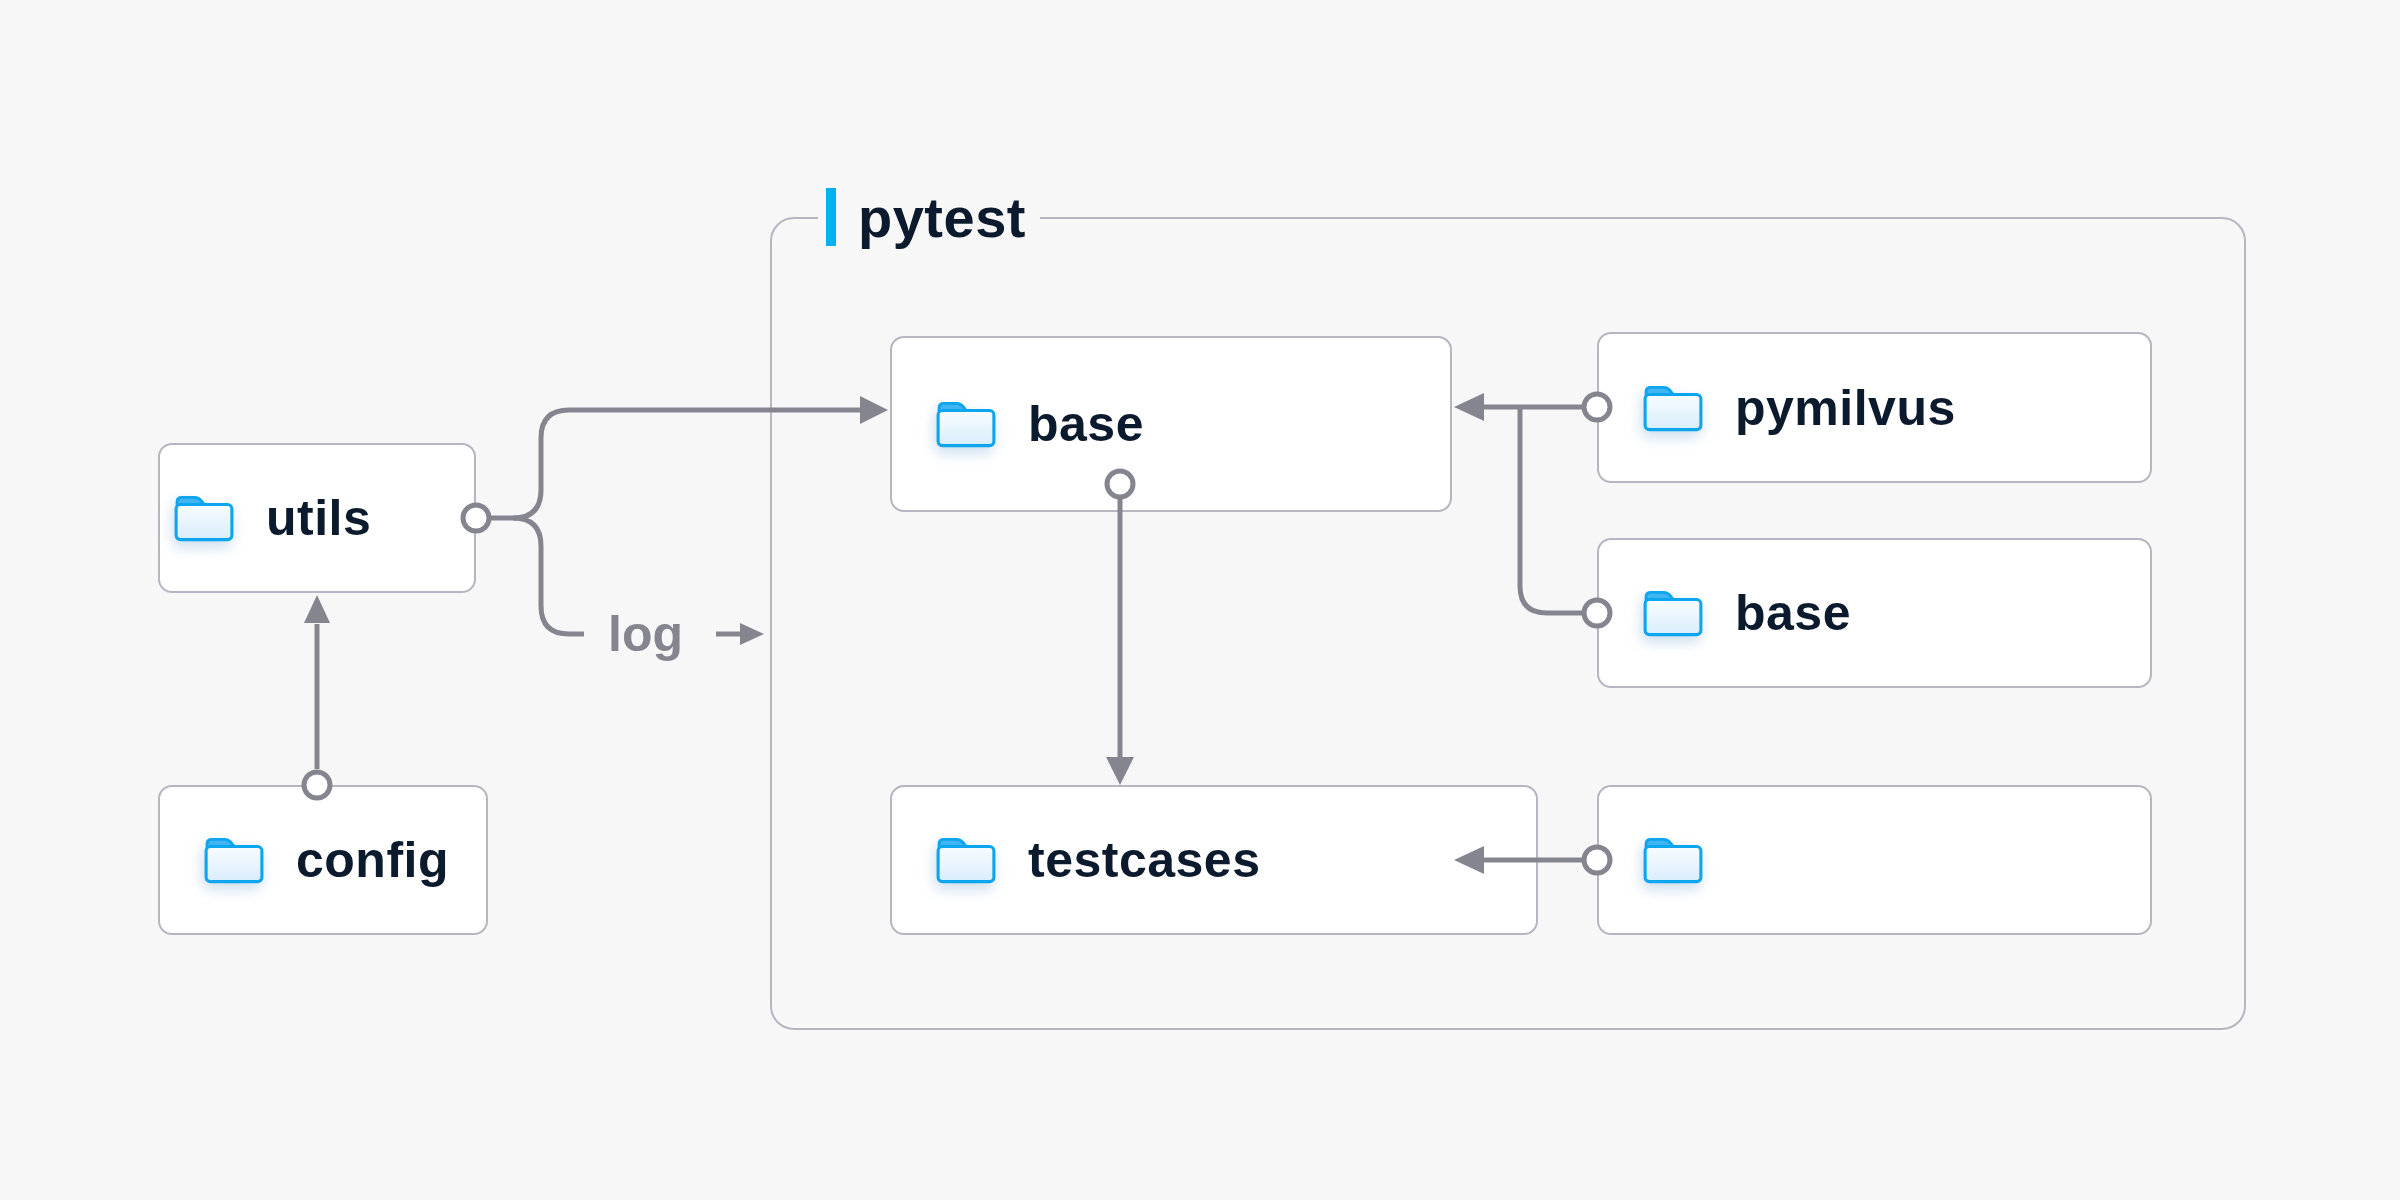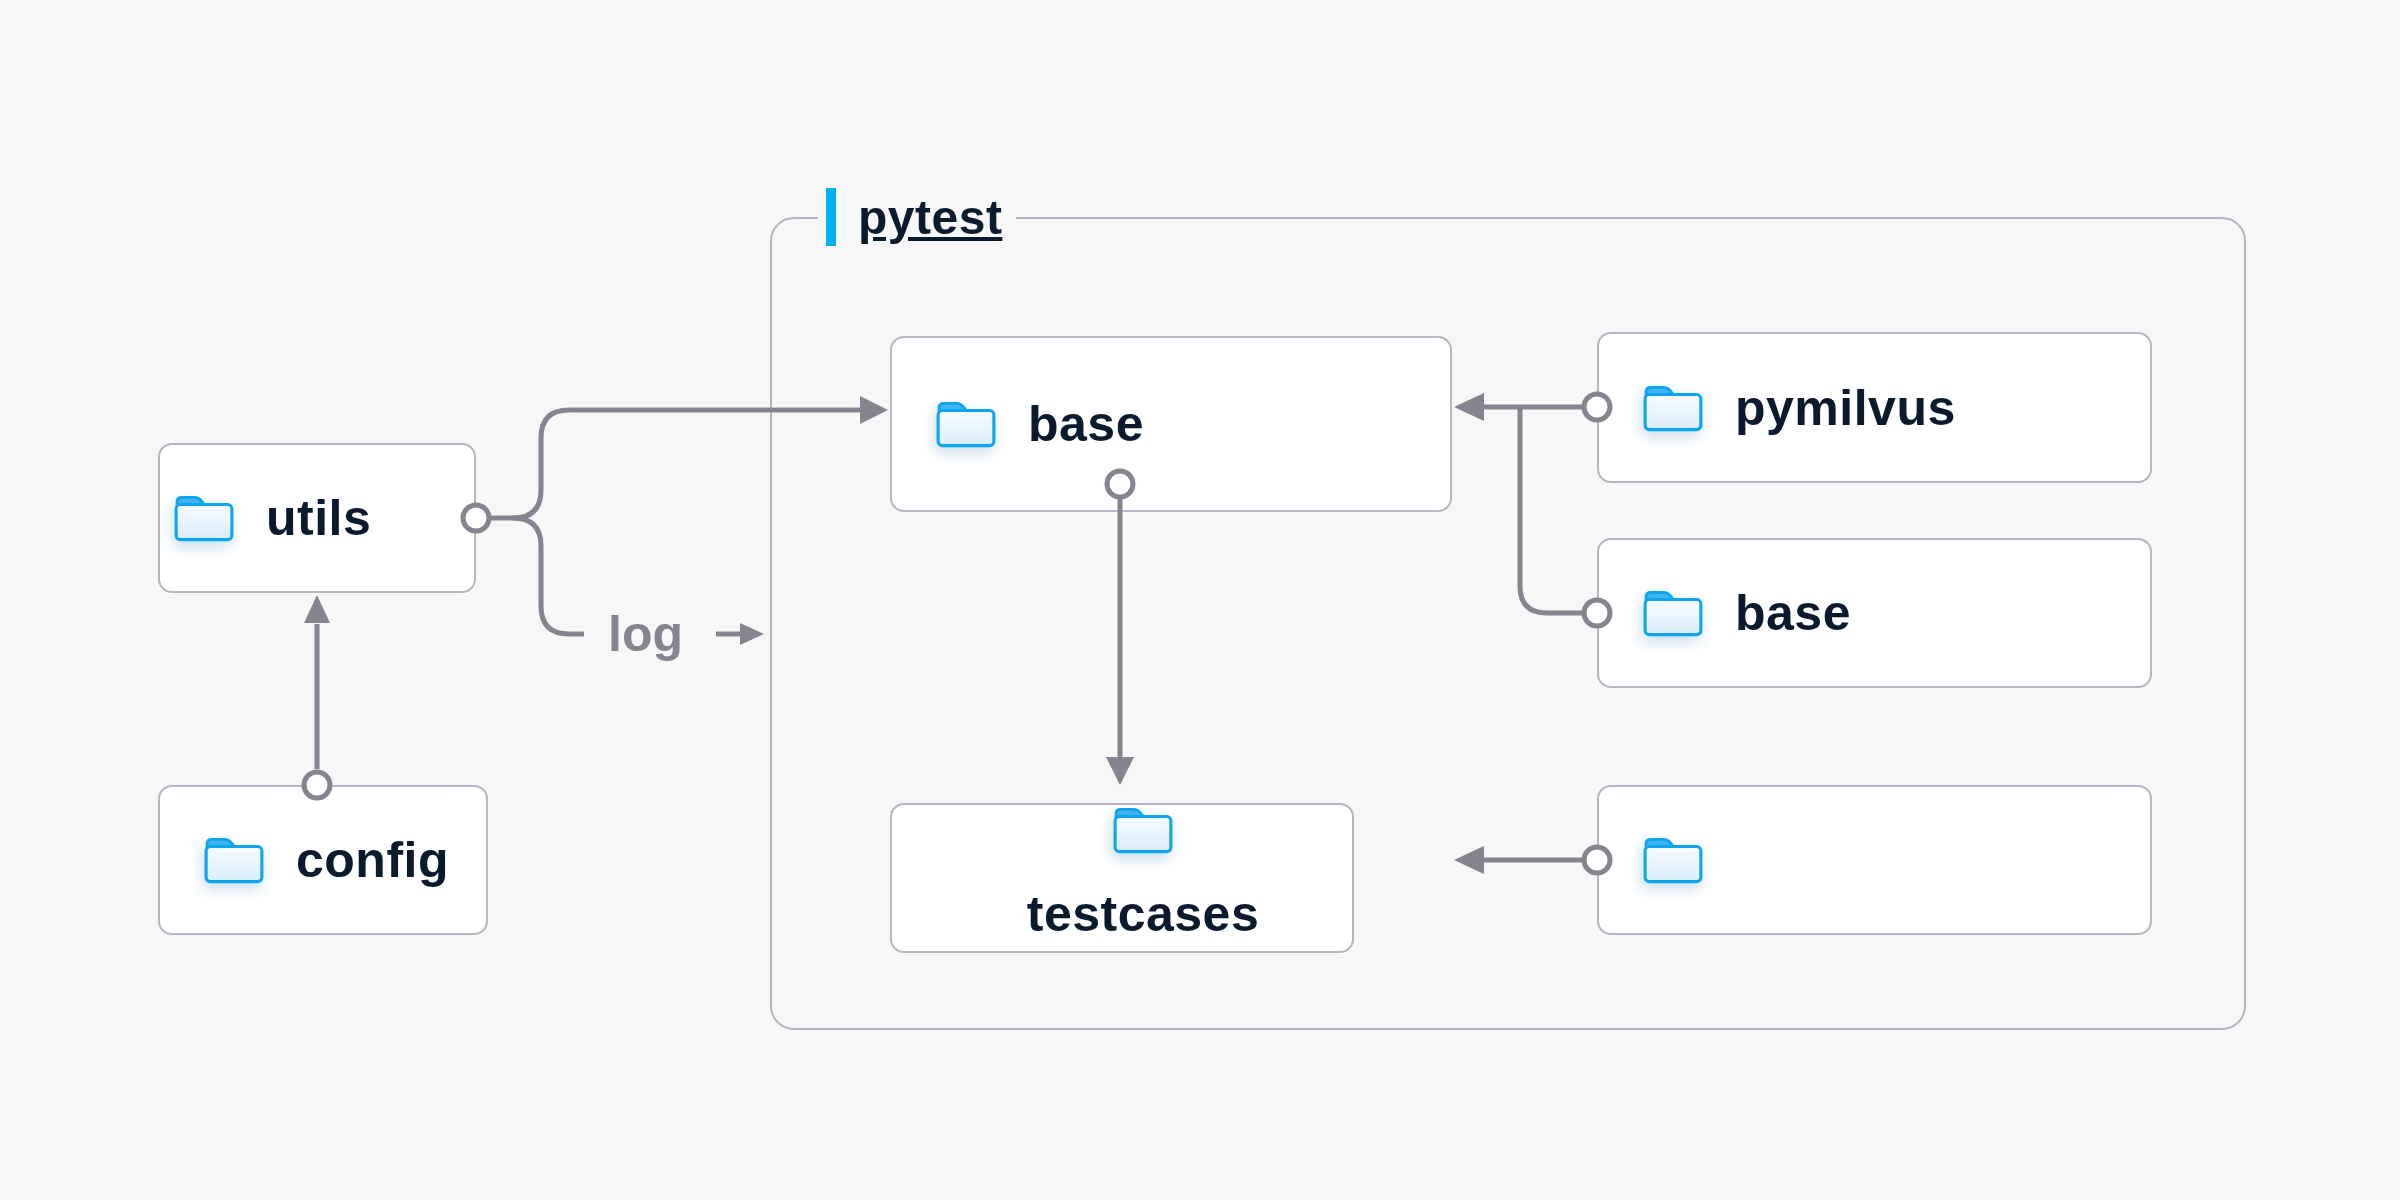--- a/index.html
+++ b/index.html
@@ -38,23 +38,22 @@
     padding:0 14px 0 8px;
     z-index:3;
   }
   .accent-bar{
     display:inline-block;
     width:10px;height:58px;
     background:var(--accent-bar);
     margin-right:22px;
   }
   .group-label-text{
-    font-size:48px;font-weight:700;color:var(--text);
+    font-size:56px;font-weight:700;color:var(--text);
     letter-spacing:0.5px;
-    text-decoration:underline;
   }
   .node{
     position:absolute;
     height:150px;
     background:var(--node-fill);
     border:2.5px solid var(--node-border);
     border-radius:14px;
     box-sizing:border-box;
     display:flex;align-items:center;
     padding-left:42px;
@@ -151,21 +150,21 @@
   </div>
 
   <div class="node" style="left:1597px;top:538px;width:555px;">
     <svg class="folder" width="64" height="50" viewBox="0 0 66 52">
       <path d="M5 13 L5 9 Q5 4.5 10 4.5 L23 4.5 Q27.5 4.5 30 8 L34 13 Z" fill="var(--folder-tab)" stroke="var(--folder-stroke)" stroke-width="3" stroke-linejoin="round"></path>
       <rect x="4" y="12" width="58" height="36.5" rx="4.5" fill="url(#fgrad)" stroke="var(--folder-stroke)" stroke-width="3.2"></rect>
     </svg>
     <span class="node-label">base</span>
   </div>
 
-  <div class="node" style="left:890px;top:803px;width:464px;flex-direction:column;">
+  <div class="node" style="left:890px;top:785px;width:648px;">
     <svg class="folder" width="64" height="50" viewBox="0 0 66 52">
       <path d="M5 13 L5 9 Q5 4.5 10 4.5 L23 4.5 Q27.5 4.5 30 8 L34 13 Z" fill="var(--folder-tab)" stroke="var(--folder-stroke)" stroke-width="3" stroke-linejoin="round"></path>
       <rect x="4" y="12" width="58" height="36.5" rx="4.5" fill="url(#fgrad)" stroke="var(--folder-stroke)" stroke-width="3.2"></rect>
     </svg>
     <span class="node-label">testcases</span>
   </div>
 
   <div class="node" style="left:1597px;top:785px;width:555px;">
     <svg class="folder" width="64" height="50" viewBox="0 0 66 52">
       <path d="M5 13 L5 9 Q5 4.5 10 4.5 L23 4.5 Q27.5 4.5 30 8 L34 13 Z" fill="var(--folder-tab)" stroke="var(--folder-stroke)" stroke-width="3" stroke-linejoin="round"></path>

